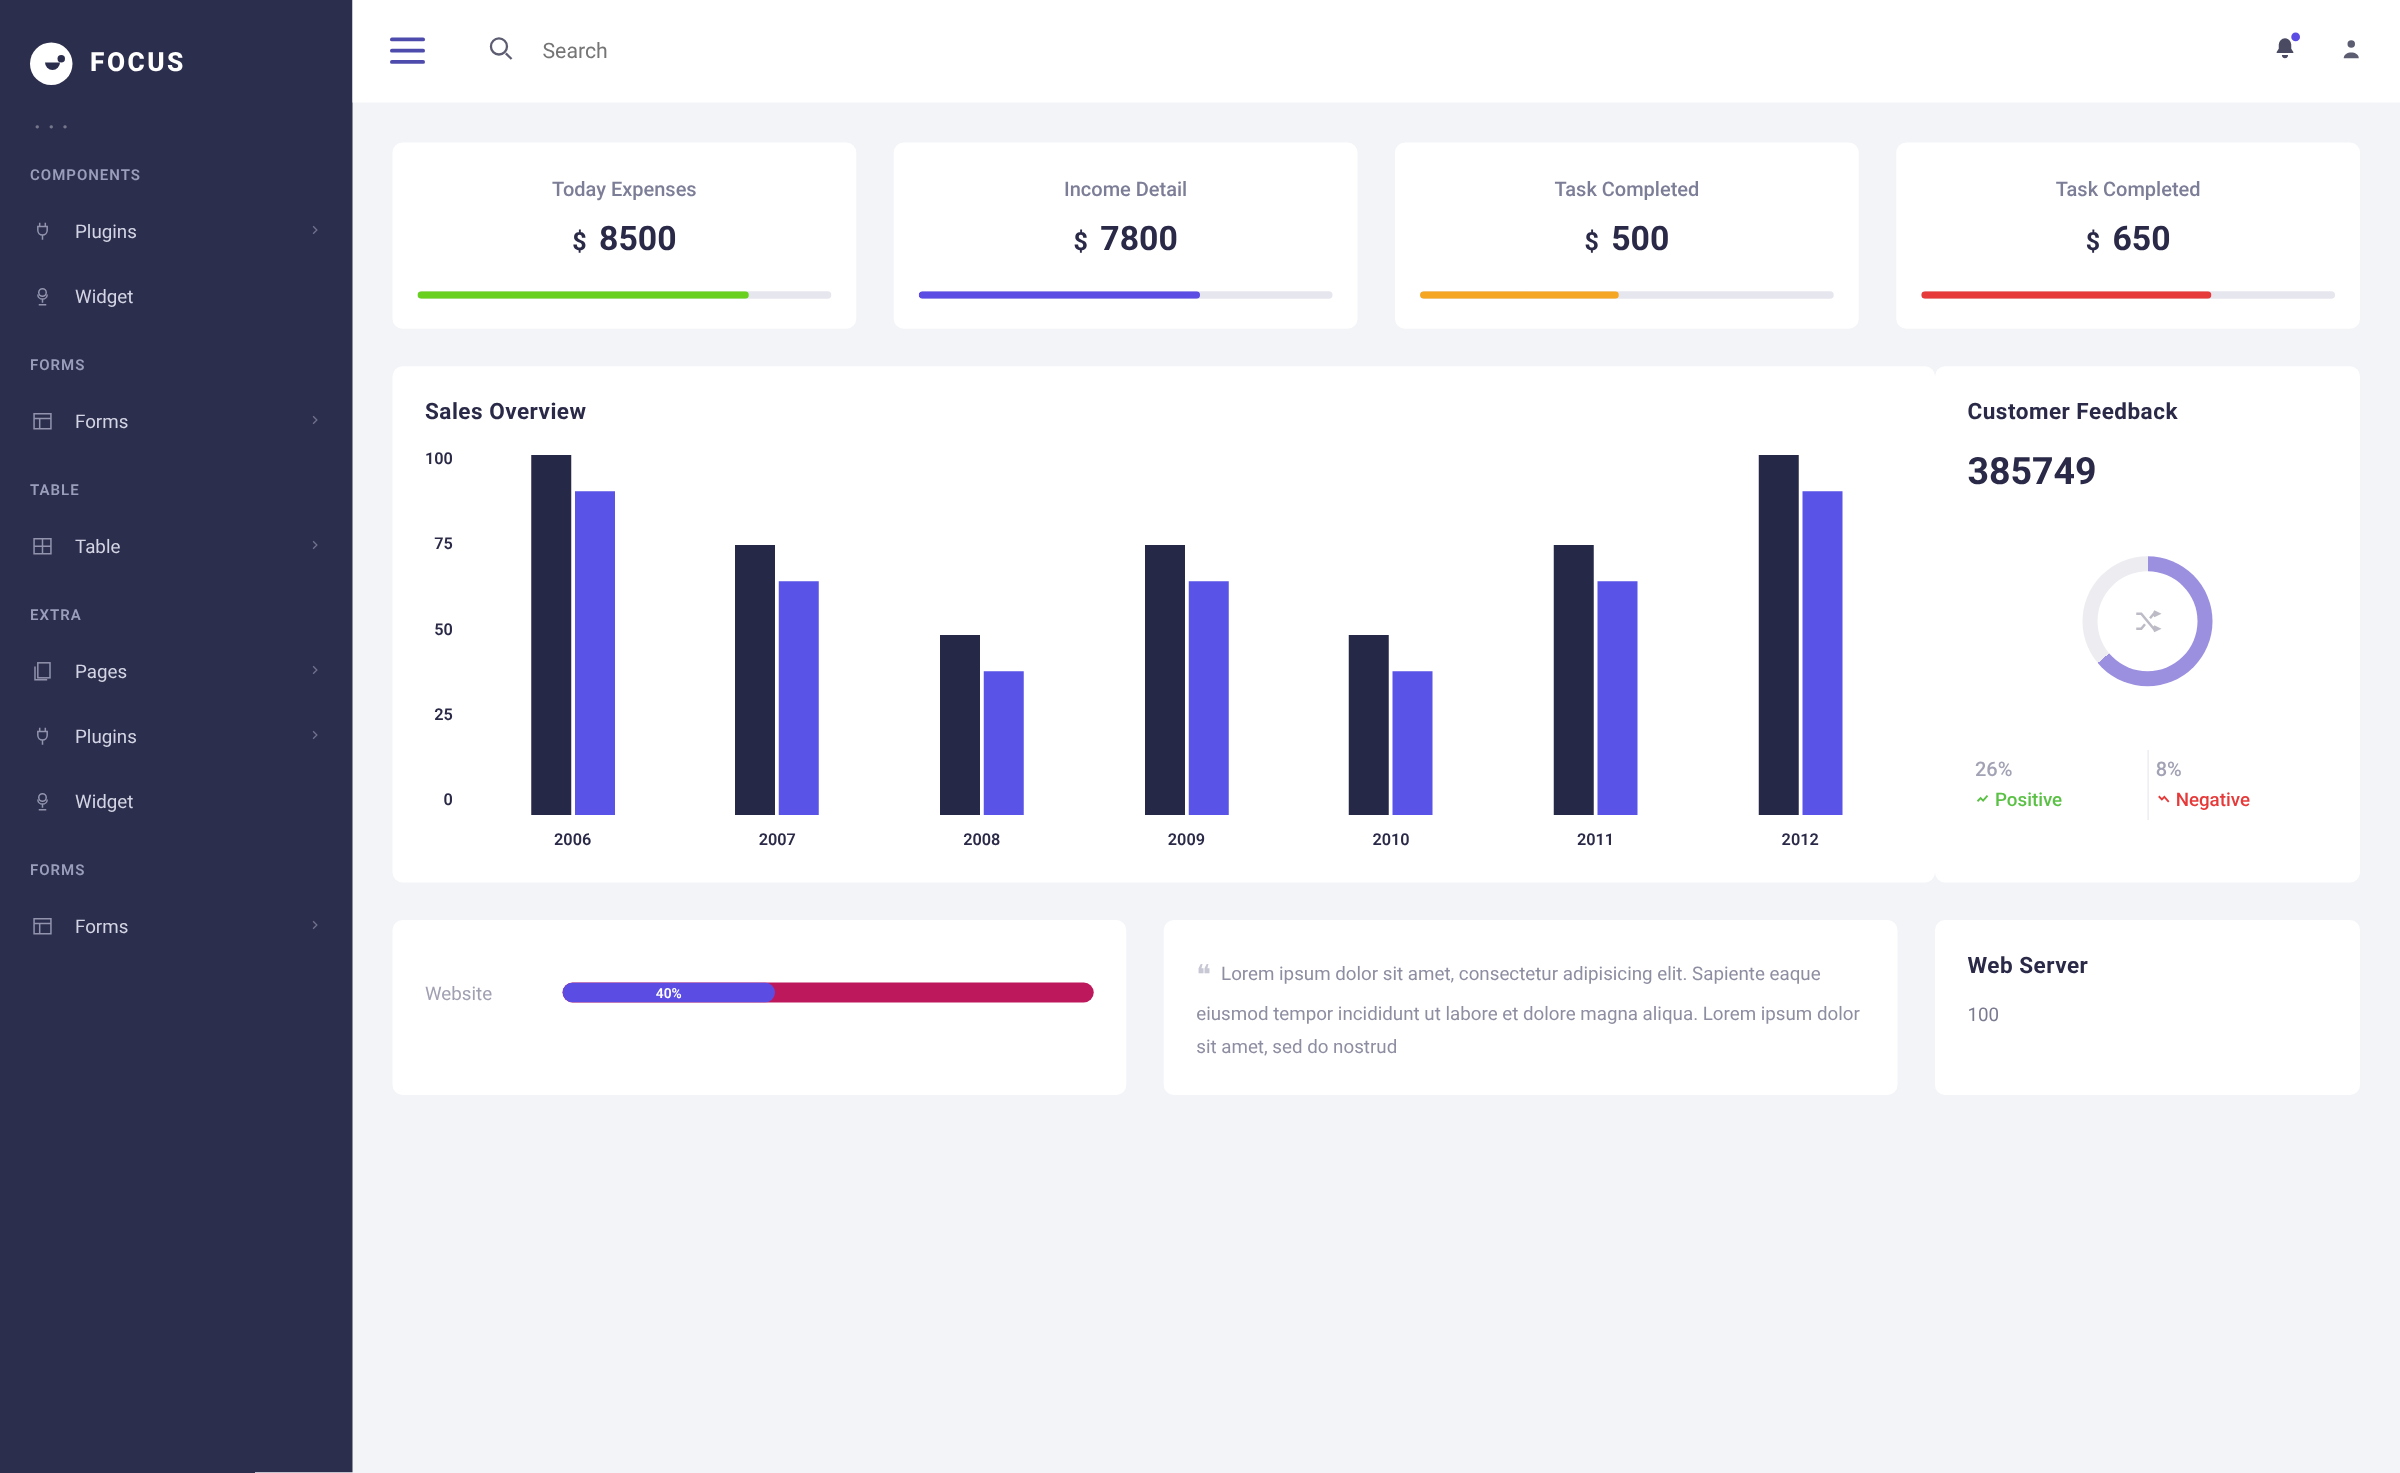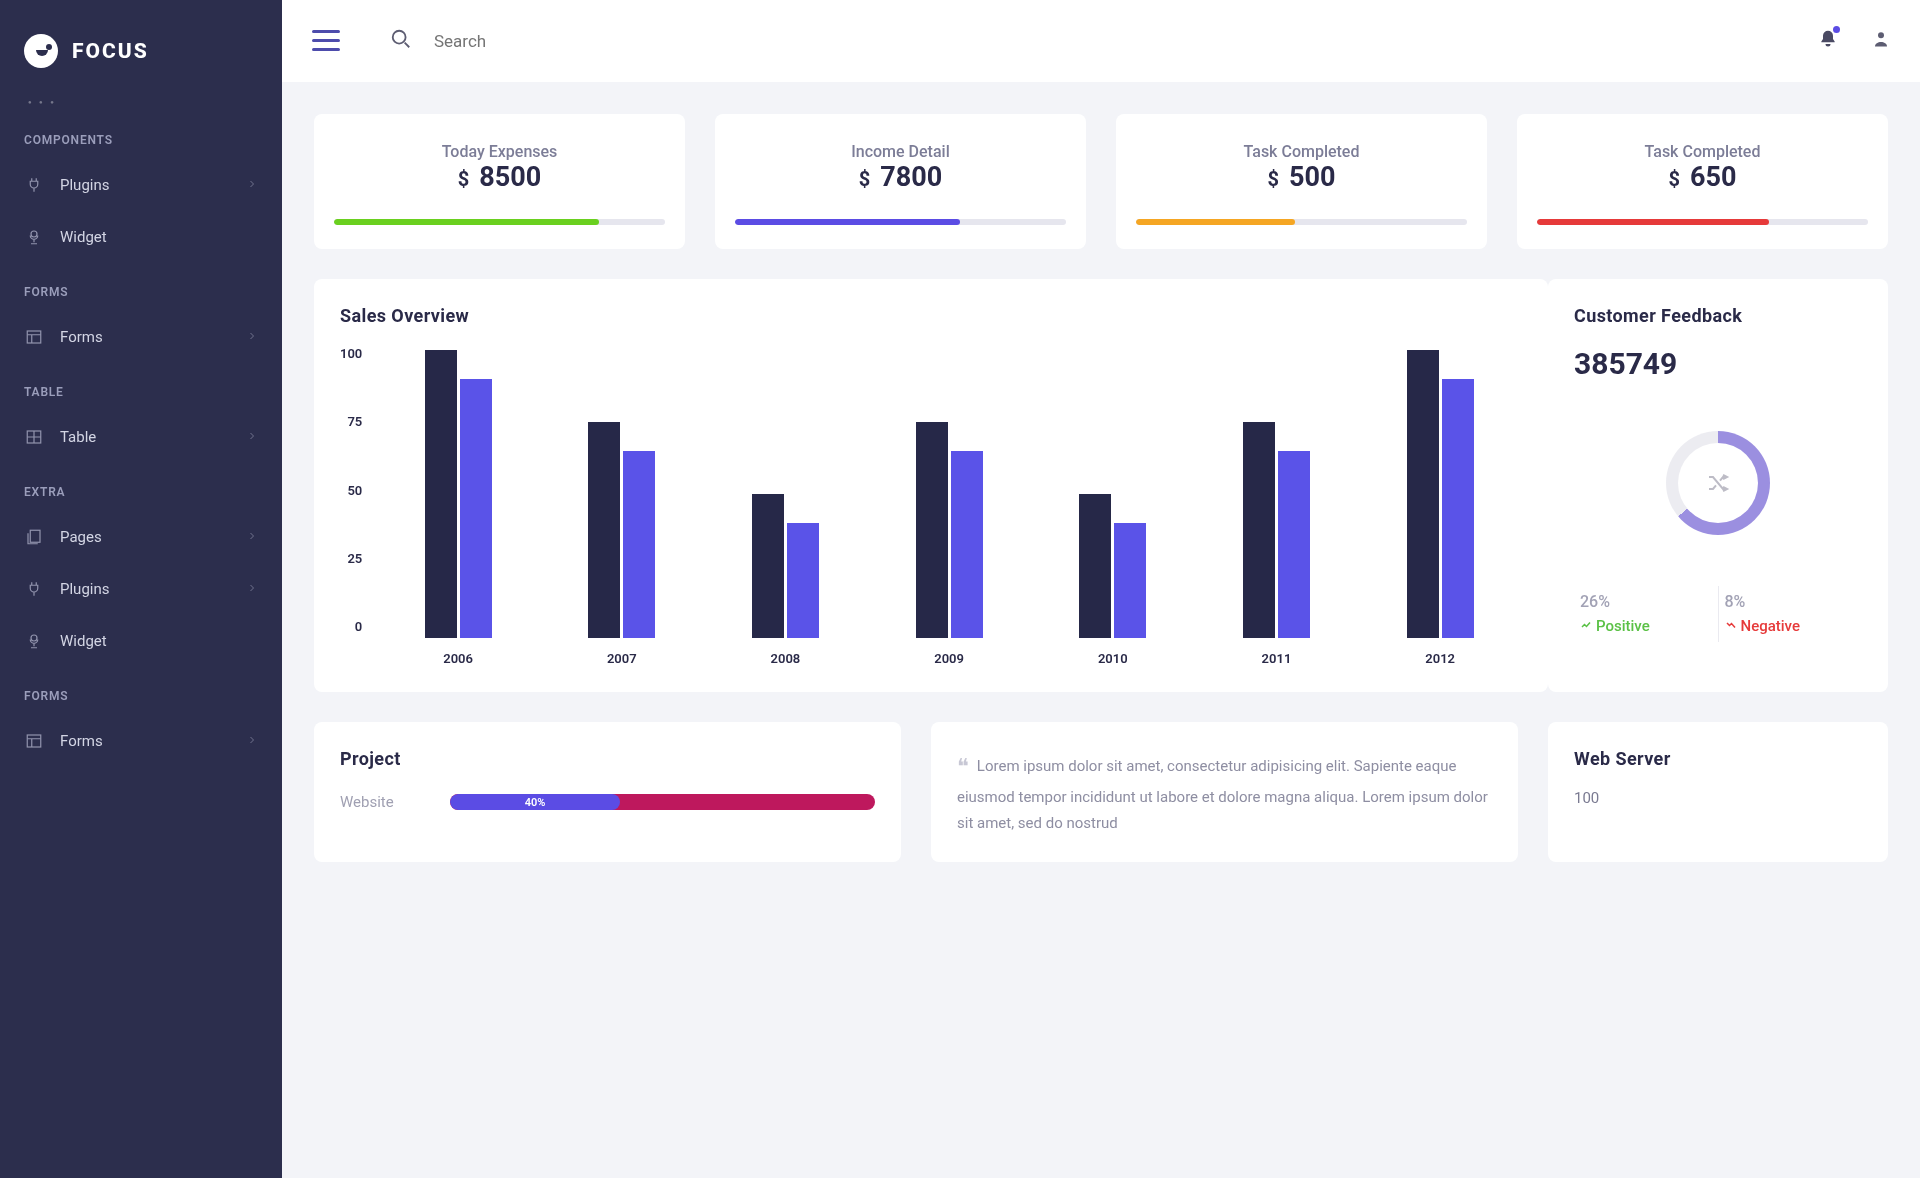--- a/index.html
+++ b/index.html
@@ -26,21 +26,21 @@
 .search-icon svg{width:22px;height:22px;stroke:#5d5d72;fill:none;stroke-width:2}
 .search-input{border:none;outline:none;font-size:17px;color:#666;flex:1}
 .topbar-right{display:flex;align-items:center;gap:34px}
 .bell{position:relative;cursor:pointer}
 .bell svg{width:20px;height:22px;fill:#4a4a63}
 .bell .dot{position:absolute;width:7px;height:7px;background:#5b4ce4;border-radius:50%;top:-2px;right:-2px}
 .user-icon svg{width:18px;height:20px;fill:#5d5d72}
 .content{padding:32px;display:flex;flex-direction:column;gap:30px}
 .stat-row{display:flex;gap:30px}
 .stat-card{flex:1;background:#fff;border-radius:8px;padding:28px 20px 24px;text-align:center}
-.stat-title{color:#7c7d97;font-size:16px;margin-bottom:0;font-weight:500}
+.stat-title{color:#7c7d97;font-size:16px;margin-bottom:14px;font-weight:500}
 .stat-val{font-size:27px;font-weight:700;color:#2a2a48;display:flex;justify-content:center;align-items:baseline;gap:10px}
 .stat-val .dollar{font-size:20px}
 .progress{height:6px;background:#e6e6ee;border-radius:3px;margin-top:26px;overflow:hidden}
 .progress i{display:block;height:100%;border-radius:3px}
 .mid-row{display:flex;}
 .card{background:#fff;border-radius:8px;padding:26px}
 .sales-card{flex:1}
 .card-title{font-size:18px;font-weight:700;color:#2a2a48;letter-spacing:.4px;margin-bottom:20px}
 .chart{display:flex;height:320px}
 .y-axis{display:flex;flex-direction:column;justify-content:space-between;align-items:flex-end;padding-right:14px;font-size:13px;font-weight:600;color:#2a2a48;height:288px}
@@ -59,21 +59,21 @@
 .shuffle svg{width:30px;height:24px;stroke:#bdbcc6;fill:none;stroke-width:2}
 .fb-split{display:flex;border-top:1px solid transparent}
 .fb-col{flex:1;padding:6px}
 .fb-col+.fb-col{border-left:1px solid #eaeaf0}
 .fb-pct{color:#a2a2b5;font-size:16px;font-weight:500;margin-bottom:6px}
 .fb-lab{font-size:15px;font-weight:500;display:inline-flex;align-items:center;gap:4px}
 .pos{color:#5bc146}
 .neg{color:#e63a3a}
 .bottom-row{display:flex;gap:30px}
 .project-card{flex:1}
-.proj-row{display:flex;align-items:center;margin-top:24px}
+.proj-row{display:flex;margin-top:24px}
 .proj-name{width:110px;color:#a0a0b2;font-size:15px}
 .proj-track{flex:1;height:16px;background:#be185d;border-radius:8px;overflow:hidden}
 .proj-fill{height:100%;background:#5b4ce4;border-radius:8px;color:#fff;font-size:11px;display:flex;align-items:center;justify-content:center;font-weight:600}
 .quote-card{flex:1;color:#8e8ea2;font-size:15px;line-height:1.7}
 .quote-card .q{font-size:22px;color:#c8c8d5;margin-right:8px;vertical-align:-3px}
 .web-card{width:340px}
 .web-val{color:#7a7a91;font-size:15px;margin-top:18px}
 </style>
 </head>
 <body>
@@ -338,21 +338,20 @@
                 </svg>
                 <span>Negative</span>
               </div>
           </div>
         </div>
       </div>
     </div>
 
     <div class="bottom-row">
       <div class="card project-card">
-        <div class="card-title">Project</div>
         <div id="proj-rows">
             <div class="proj-row">
               <div class="proj-name">Website</div>
               <div class="proj-track">
                 <div class="proj-fill" style="width:40%">40%</div>
               </div>
             </div>
           </div>
       </div>
       <div class="card quote-card">

